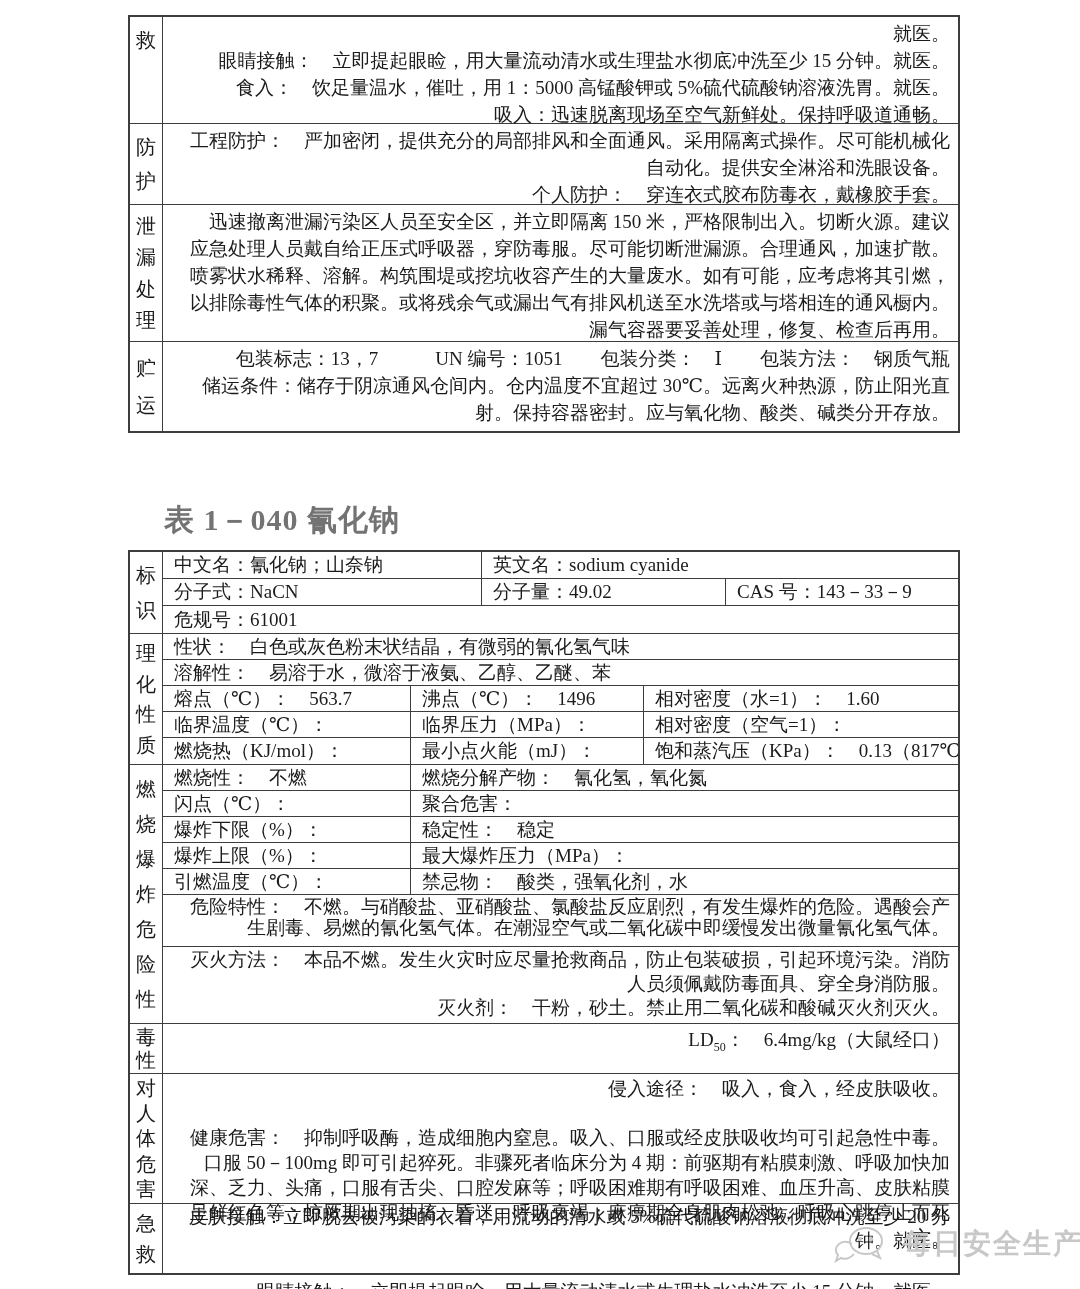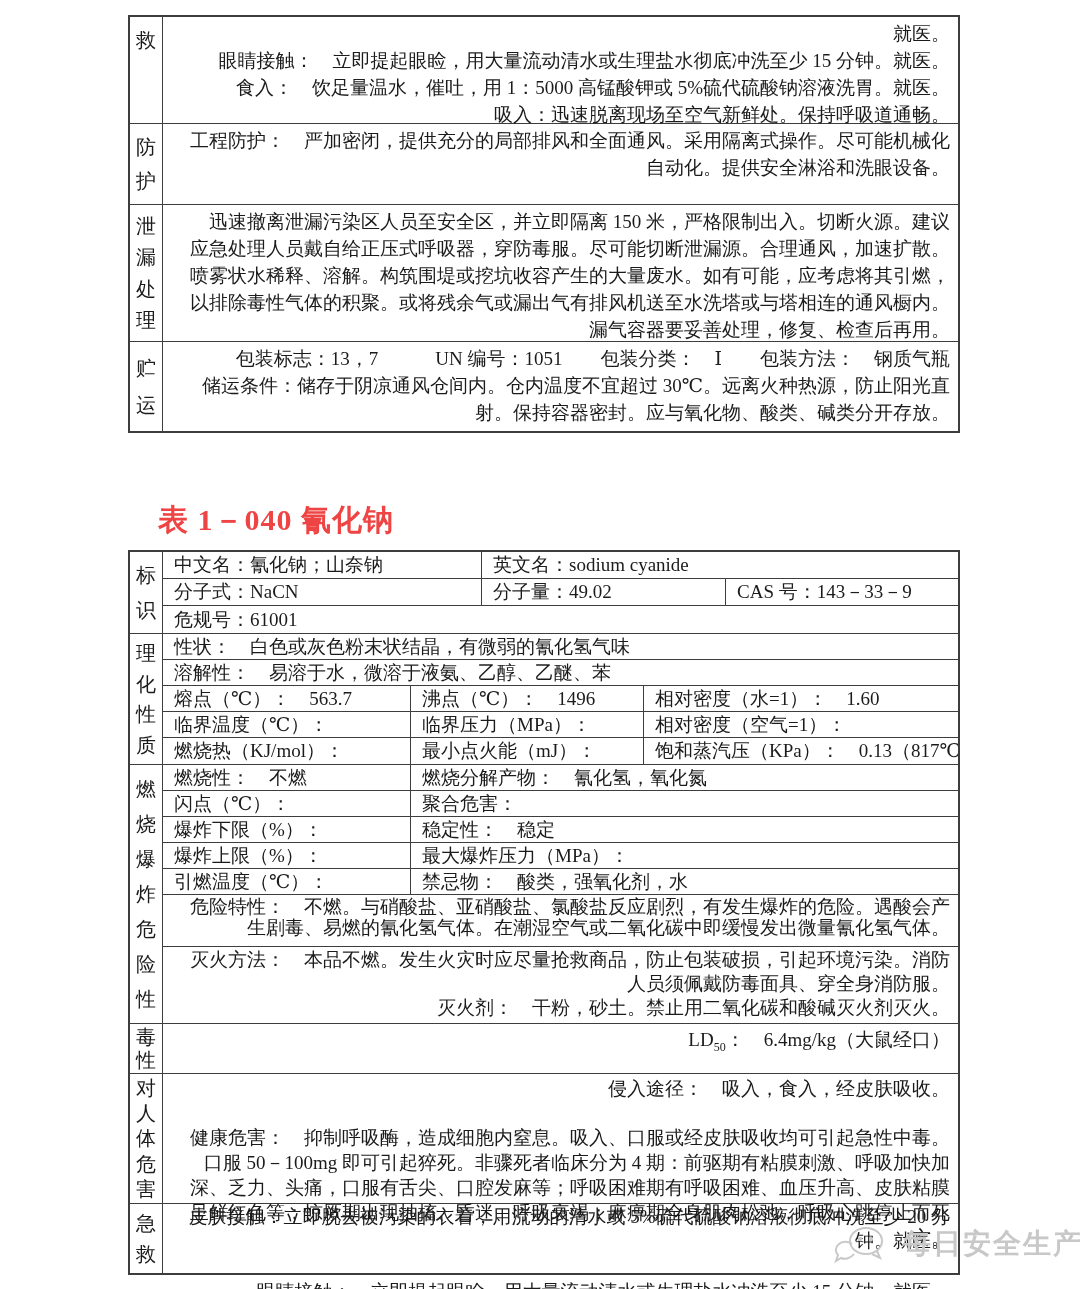--- a/index.html
+++ b/index.html
@@ -60,22 +60,22 @@
   .sec-tox .cnt{padding:3px 8px 0 11px;}
   .sec-tox p{margin:0;font-size:19px;line-height:25px;}
   .sec-tox sub{font-size:12px;line-height:0;}
   .sec-human{height:130px;flex:0 0 130px;}
   .sec-human .cnt{padding:2px 8px 0 11px;gap:24px;}
   .sec-human p{margin:0;font-size:19px;line-height:25px;overflow-wrap:anywhere;}
   .sec-aid .cnt{padding:1px 8px 0 11px;gap:27px;}
   .sec-aid p{margin:0;font-size:19px;line-height:24px;overflow-wrap:anywhere;}
   
   .title{
-    position:absolute;left:158px;top:500px;margin:0;
-    font-size:30px;font-weight:bold;letter-spacing:1px;color:#ef4444;
+    position:absolute;left:164px;top:500px;margin:0;
+    font-size:30px;font-weight:bold;letter-spacing:1px;color:#737373;
   }
   
   .watermark{
     position:absolute;left:833px;top:1224px;display:flex;align-items:center;gap:18px;
     color:var(--wm);
   }
   .wm-text{
     font-size:28px;font-weight:bold;letter-spacing:2px;white-space:nowrap;
     font-family:"Liberation Sans","DejaVu Sans",sans-serif;
   }
@@ -99,20 +99,21 @@
       </div>
     </section>
 
     <section class="sec sec-protect">
       <div class="lbl">
           <span>防</span>
           <span>护</span>
         </div>
       <div class="cnt">
         <p>工程防护：　严加密闭，提供充分的局部排风和全面通风。采用隔离式操作。尽可能机械化自动化。提供安全淋浴和洗眼设备。</p>
+        <p>个人防护：　穿连衣式胶布防毒衣，戴橡胶手套。</p>
       </div>
     </section>
 
     <section class="sec sec-leak">
       <div class="lbl">
           <span>泄</span>
           <span>漏</span>
           <span>处</span>
           <span>理</span>
         </div>

